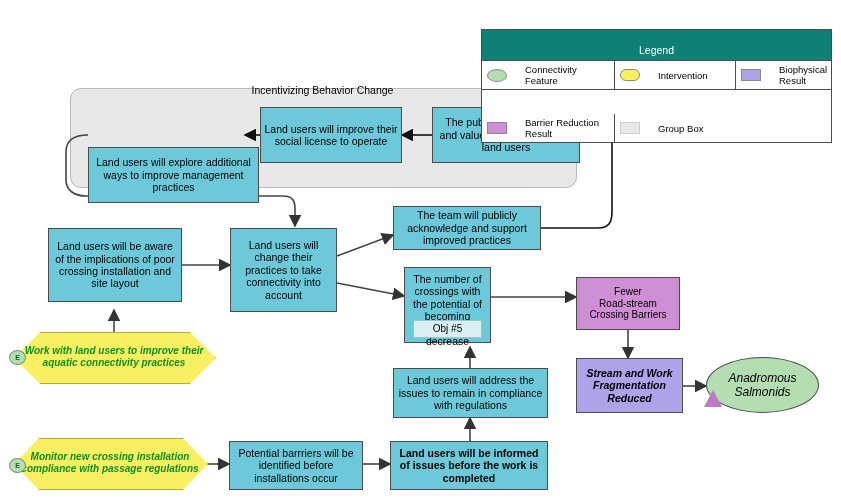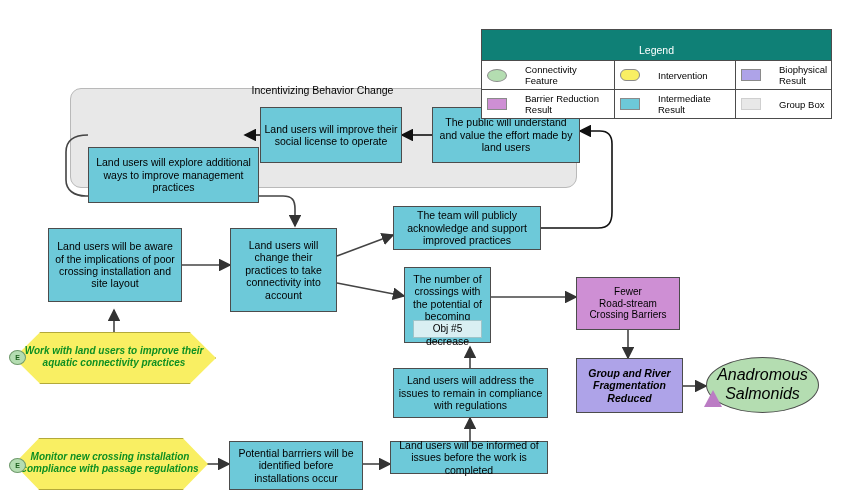--- a/index.html
+++ b/index.html
@@ -10,21 +10,21 @@
   svg.edges{position:absolute;left:0;top:0;width:841px;height:500px;pointer-events:none;}
 
   .node{position:absolute;box-sizing:border-box;display:flex;align-items:center;
         justify-content:center;text-align:center;line-height:1.18;}
   .node span{display:block;width:100%;padding:0 3px;}
 
   .teal{background:#6dc9d9;border:1px solid #4c4c4c;font-size:10.5px;color:#000;}
   .purple{background:#ce8fd4;border:1px solid #4c4c4c;font-size:10px;color:#000;}
   .lav{background:#aea3e8;border:1px solid #4c4c4c;font-size:10.5px;font-style:italic;
        font-weight:bold;color:#000;}
-  .ell{background:#b4ddb1;border:1px solid #4c4c4c;border-radius:50%;font-size:16px;
+  .ell{background:#b4ddb1;border:1px solid #4c4c4c;border-radius:50%;font-size:12px;
        font-style:italic;color:#000;}
 
   .groupbox{position:absolute;background:#e8e8e8;border:1px solid #b9b9b9;border-radius:11px;}
   .grouptitle{position:absolute;font-size:10.5px;color:#000;text-align:center;}
 
   
   .hexwrap{position:absolute;}
   .hex{position:absolute;left:0;top:0;width:100%;height:100%;background:#f9ef63;
        border:1px solid #b3a93a;
        clip-path:polygon(13% 0,87% 0,100% 50%,87% 100%,13% 100%,0 50%);}
@@ -40,21 +40,21 @@
           font-size:10px;color:#000;}
 
   .tri{position:absolute;width:0;height:0;border-left:9px solid transparent;
        border-right:9px solid transparent;border-bottom:17px solid #bb7cc4;}
 
   
   #legend{position:absolute;border:1px solid #4c4c4c;background:#fff;}
   #legend .lhead{background:#0f8076;color:#fff;font-size:10.5px;text-align:center;
                  padding:14px 0 4px;border-bottom:1px solid #4c4c4c;}
   #legend .lrow{display:flex;border-bottom:1px solid #4c4c4c;}
-  #legend .lrow:last-child{border-bottom:none;}
+  #legend .lrow:last-child{border-bottom:none;margin-top:24px;}
   #legend .lcell{display:flex;align-items:center;gap:18px;padding:3px 5px;
                  border-right:1px solid #4c4c4c;font-size:9.5px;color:#000;}
   #legend .lcell:last-child{border-right:none;}
   .sw{flex:0 0 auto;width:18px;height:10px;border:1px solid #8a8a8a;}
   .sw.round{border-radius:50%;height:11px;}
 </style>
 </head>
 <body>
 
 <div id="stage">
@@ -132,33 +132,33 @@
     <div class="objbox">Obj #5</div>
   </div>
 
   <div class="node purple" style="left:576px;top:277px;width:104px;height:53px;white-space:pre-line;">
     <span>Fewer
 Road-stream
 Crossing Barriers</span>
   </div>
 
   <div class="node lav" style="left:576px;top:358px;width:107px;height:55px;">
-    <span>Group and River Fragmentation Reduced</span>
+    <span>Stream and Work Fragmentation Reduced</span>
   </div>
 
   <div class="node ell" style="left:706px;top:357px;width:113px;height:56px;">
     <span>Anadromous Salmonids</span>
   </div>
   <div class="tri" style="left:704px;top:390px;"></div>
 
   <div class="node teal" style="left:393px;top:368px;width:155px;height:50px;">
     <span>Land users will address the issues to remain in compliance with regulations</span>
   </div>
 
-  <div class="node teal" style="left:390px;top:441px;width:158px;height:33px;">
+  <div class="node teal" style="left:390px;top:441px;width:158px;height:49px;font-weight:bold;">
     <span>Land users will be informed of issues before the work is completed</span>
   </div>
 
   <div class="node teal" style="left:229px;top:441px;width:134px;height:49px;">
     <span>Potential barrriers will be identified before installations occur</span>
   </div>
 
   <div class="hexwrap" style="left:14px;top:332px;width:200px;height:50px;">
     <div class="hex"></div>
     <div class="hextext">Work with land users to improve their aquatic connectivity practices</div>
@@ -187,24 +187,20 @@
         <span class="sw" style="background:#aea3e8;"></span>
         <span>Biophysical Result</span>
       </div>
     </div>
 
     <div class="lrow">
       <div class="lcell" style="flex:0 0 122px;">
         <span class="sw" style="background:#ce8fd4;"></span>
         <span>Barrier Reduction Result</span>
       </div>
-      <div class="lcell" style="flex:0 0 110px;">
-        <span class="sw" style="background:#6dc9d9;"></span>
-        <span>Intermediate Result</span>
-      </div>
       <div class="lcell" style="flex:1 1 auto;">
         <span class="sw" style="background:#e8e8e8;border-color:#cfcfcf;"></span>
         <span>Group Box</span>
       </div>
     </div>
   </div>
 
 </div>
 
 </body></html>

